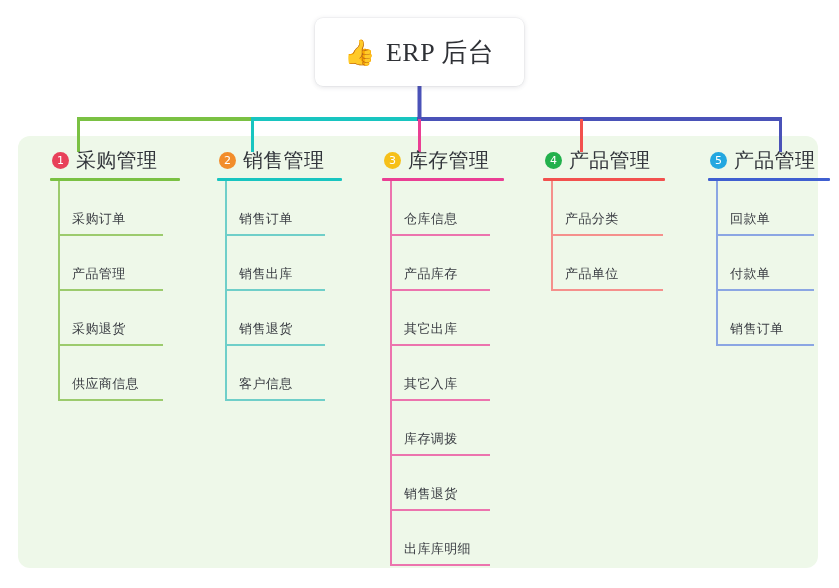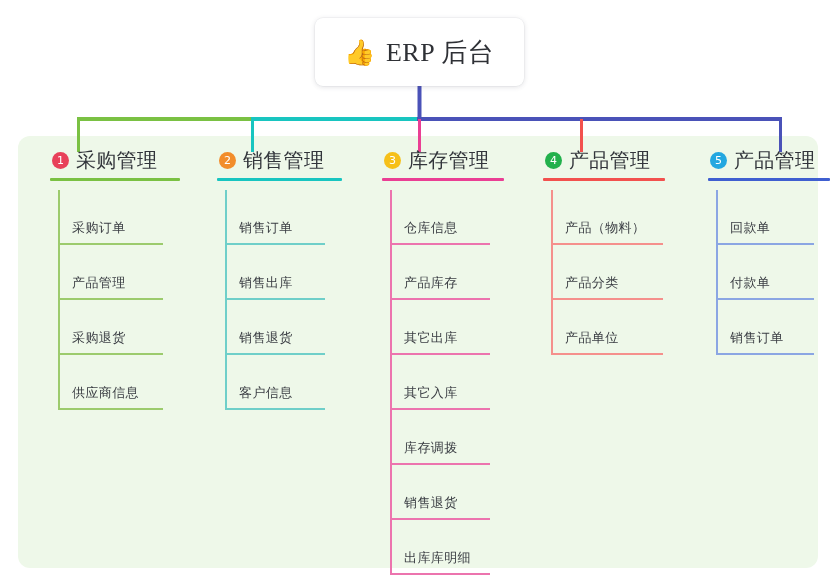--- a/index.html
+++ b/index.html
@@ -103,21 +103,21 @@
     letter-spacing: 0.3px;
   }
   .col-rule {
     height: 3px;
     margin-top: 6px;
     border-radius: 1px;
   }
 
   .leaf-list {
     position: relative;
-    margin-top: 9px;
+    margin-top: 0;
   }
   .leaf-spine {
     position: absolute;
     left: 22px;
     top: 0;
     bottom: 0;
     width: 2px;
   }
   .leaf {
     position: relative;
@@ -260,24 +260,20 @@
     </div>
   <div class="column" style="left:529px; top:148px; width:160px;">
       <div class="col-header">
         <span class="col-badge" style="background: rgb(34, 177, 76);">4</span>
         <span class="col-title">产品管理</span>
       </div>
       <div class="col-rule" style="background: rgb(242, 81, 78); width: 122px; margin-left: 14px;"></div>
       <div class="leaf-list">
         <div class="leaf-spine" style="background: rgb(245, 144, 140);"></div>
         <div class="leaf">
-          <span class="leaf-label">产品（物料）</span>
-          <div class="leaf-underline" style="background: rgb(245, 144, 140); width: 112px;"></div>
-        </div>
-        <div class="leaf">
           <span class="leaf-label">产品分类</span>
           <div class="leaf-underline" style="background: rgb(245, 144, 140); width: 112px;"></div>
         </div>
         <div class="leaf">
           <span class="leaf-label">产品单位</span>
           <div class="leaf-underline" style="background: rgb(245, 144, 140); width: 112px;"></div>
         </div>
       </div>
     </div>
   <div class="column" style="left:694px; top:148px; width:150px;">

